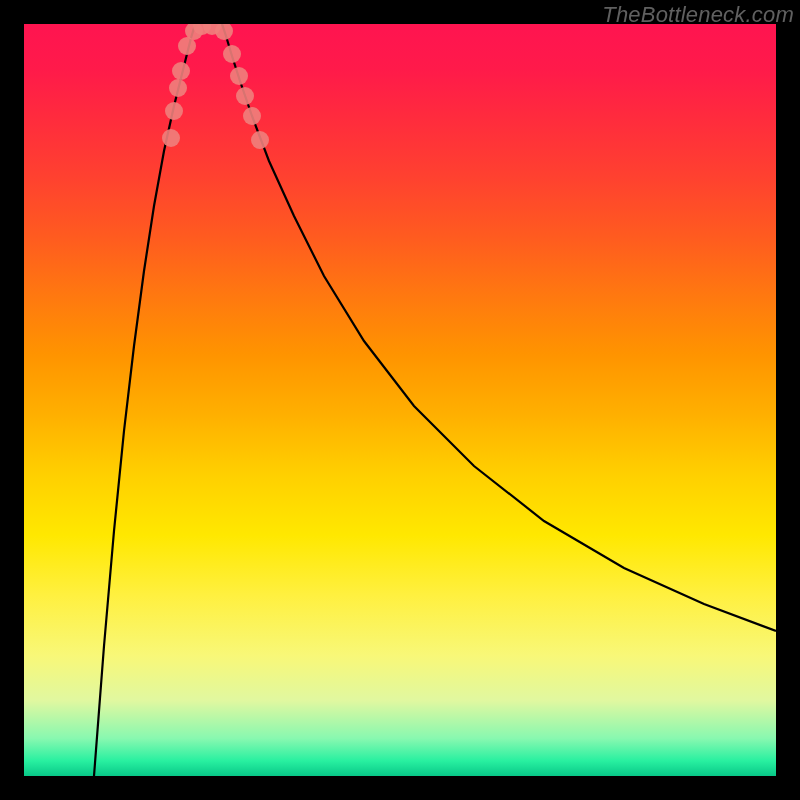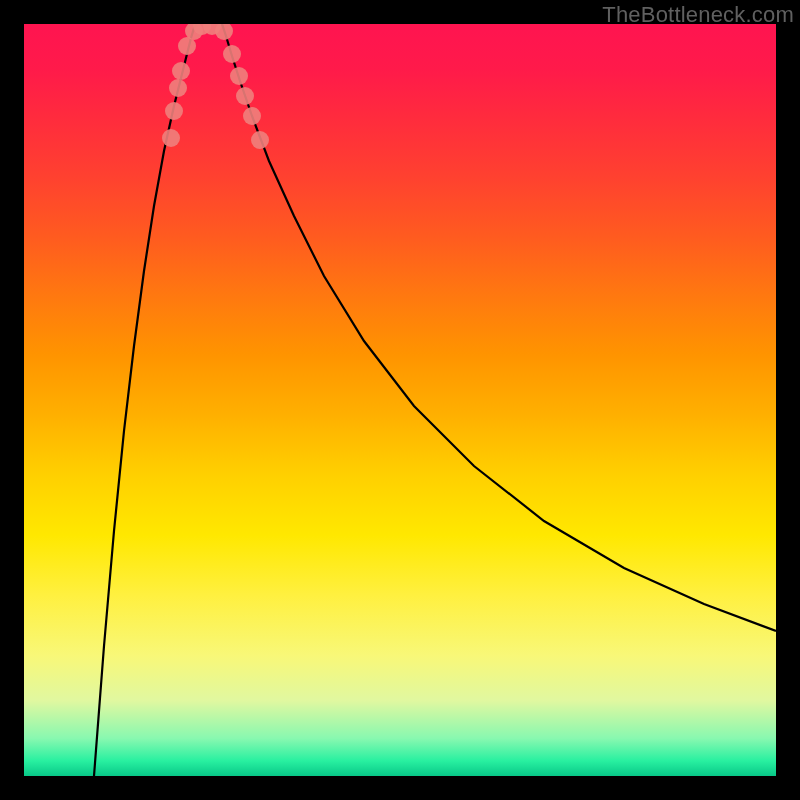--- a/index.html
+++ b/index.html
@@ -8,20 +8,21 @@
     width: 800px;
     height: 800px;
     overflow: hidden;
     font-family: Arial, Helvetica, sans-serif;
   }
   .outer {
     width: 800px;
     height: 800px;
     background: #000;
     position: relative;
+    font-style: italic;
   }
   .plot {
     position: absolute;
     left: 24px;
     top: 24px;
     width: 752px;
     height: 752px;
     background: linear-gradient(to bottom,
       #ff1450 0%,
       #ff1a4a 6%,

